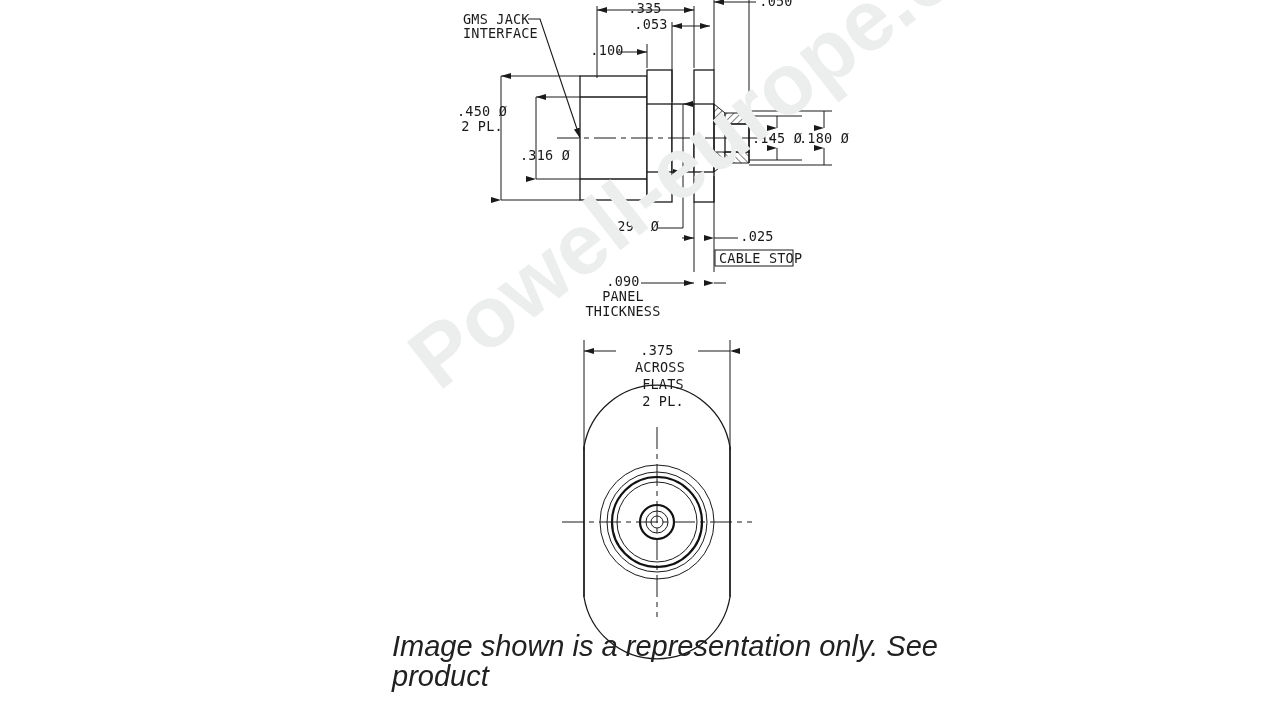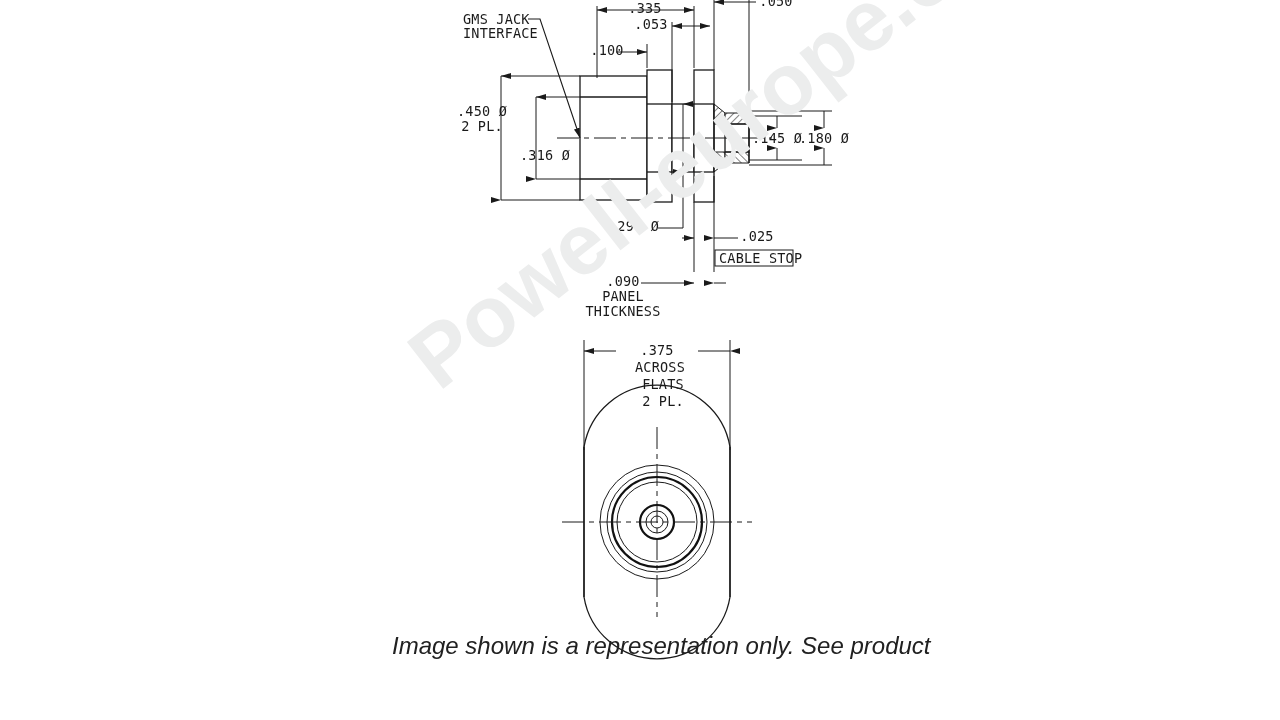--- a/index.html
+++ b/index.html
@@ -66,21 +66,21 @@
   }
 
   
   #caption {
     position: absolute;
     left: 380px;
     top: 631px;
     width: 560px;
     font-family: "Liberation Sans", sans-serif;
     font-style: italic;
-    font-size: 24px;
+    font-size: 29px;
     line-height: 30px;
     color: #212121;
   }
   #caption .cap-line { display: block; }
 </style>
 </head>
 <body>
 
 <div id="drawing-root">
 

